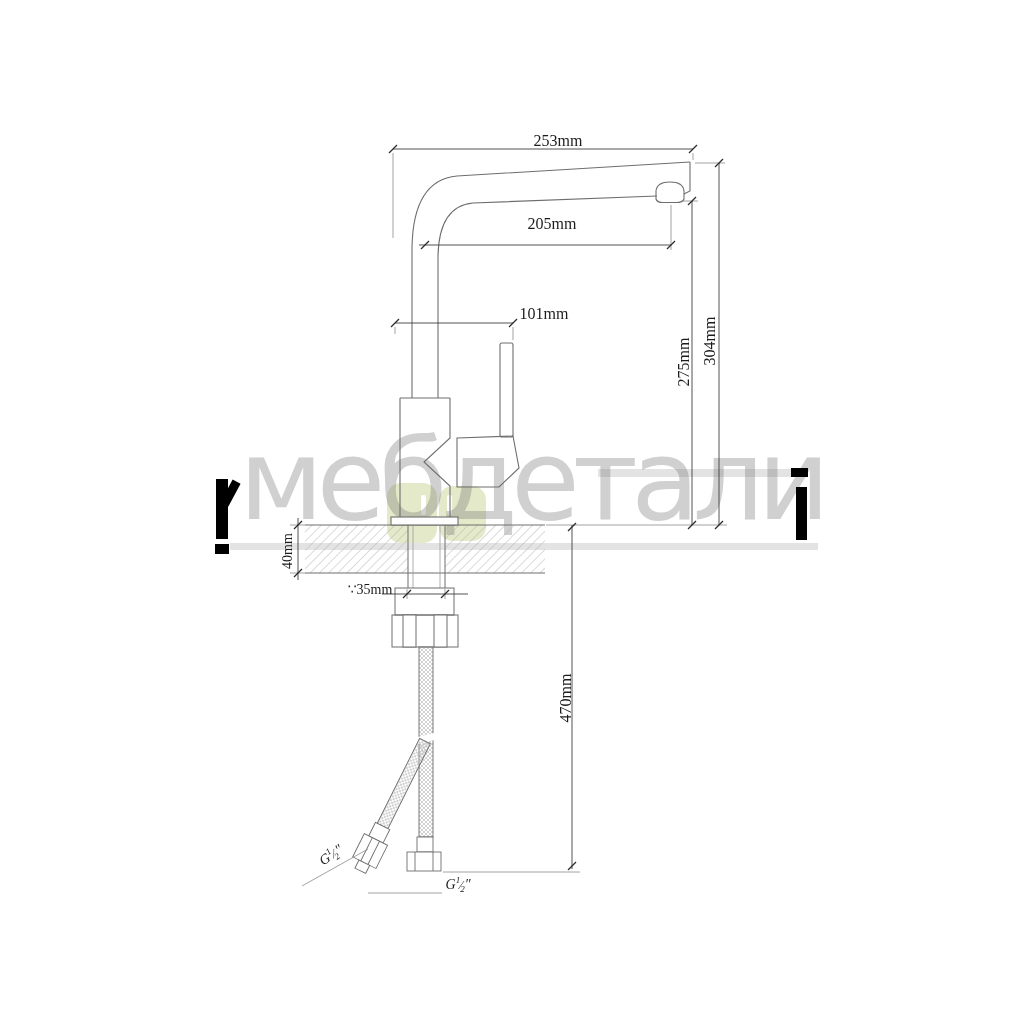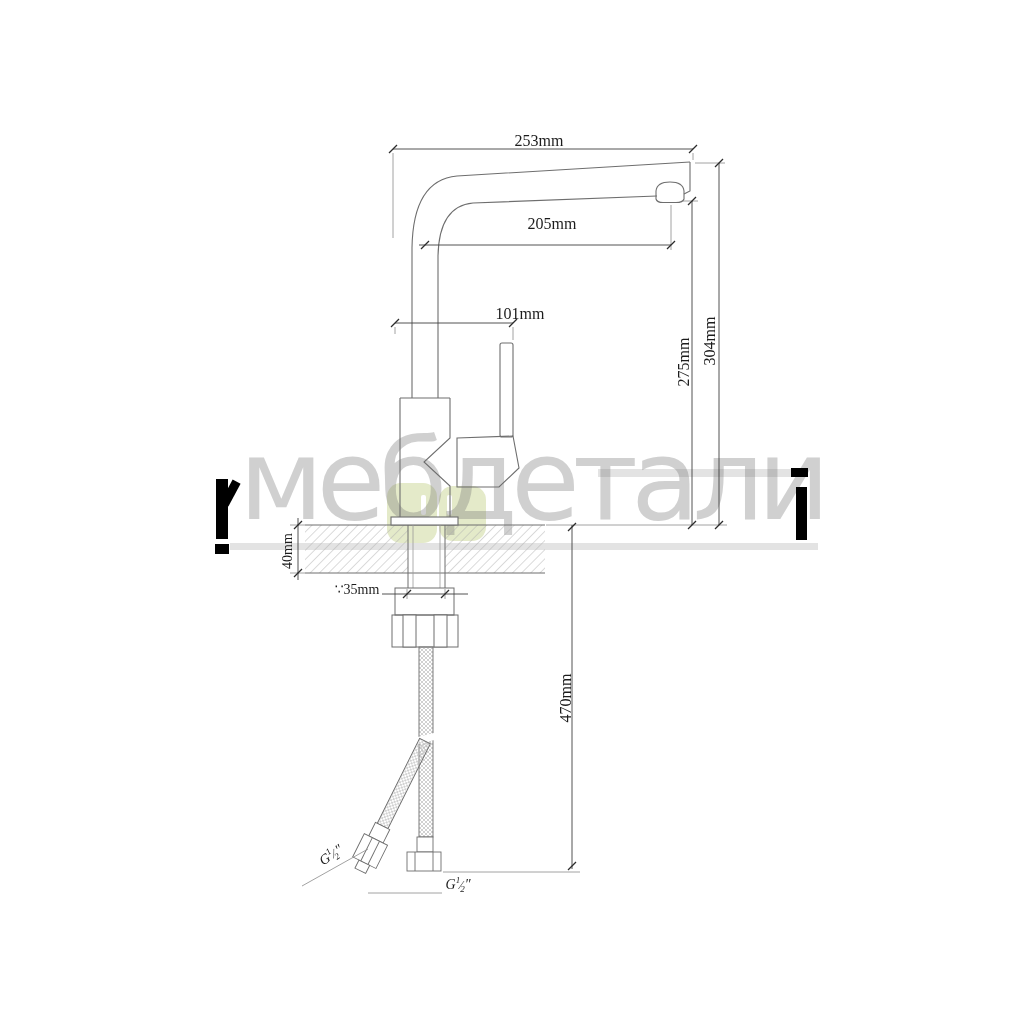--- a/index.html
+++ b/index.html
@@ -164,27 +164,27 @@
     <div class="wm-band" style="left:230px;top:543px;width:588px;height:7px;"></div>
     <div id="wm-word">мебдетали</div>
     <div class="wm-black" style="left:216px;top:479px;width:12px;height:60px;"></div>
     <div class="wm-black" style="left:226px;top:480px;width:9px;height:26px;transform:rotate(28deg);"></div>
     <div class="wm-black" style="left:215px;top:544px;width:14px;height:10px;"></div>
     <div class="wm-black" style="left:791px;top:468px;width:17px;height:9px;"></div>
     <div class="wm-black" style="left:796px;top:487px;width:11px;height:53px;"></div>
   </div>
 
   <div id="labels">
-    <div class="dim" style="left:539px;top:141px;font-family:Liberation Serif, serif;">253mm</div>
+    <div class="dim" style="left:558px;top:141px;font-family:Liberation Serif, serif;">253mm</div>
     <div class="dim" style="left:552px;top:224px;">205mm</div>
-    <div class="dim" style="left:520px;top:314px;">101mm</div>
+    <div class="dim" style="left:544px;top:314px;">101mm</div>
     <div class="dim rot" style="left:684px;top:362px;">275mm</div>
     <div class="dim rot" style="left:710px;top:341px;">304mm</div>
     <div class="dim rot small" style="left:288px;top:551px;">40mm</div>
-    <div class="dim small" style="left:357px;top:589px;">∵35mm</div>
+    <div class="dim small" style="left:370px;top:589px;">∵35mm</div>
     <div class="dim rot" style="left:566px;top:698px;">470mm</div>
 
     <div class="dim gfrac g-left" style="left:331px;top:855px;">
       <span>G</span><sup>1</sup><span class="fs">⁄</span><sub>2</sub><span>″</span>
     </div>
     <div class="dim gfrac" style="left:458px;top:884px;">
       <span>G</span><sup>1</sup><span class="fs">⁄</span><sub>2</sub><span>″</span>
     </div>
   </div>
 

